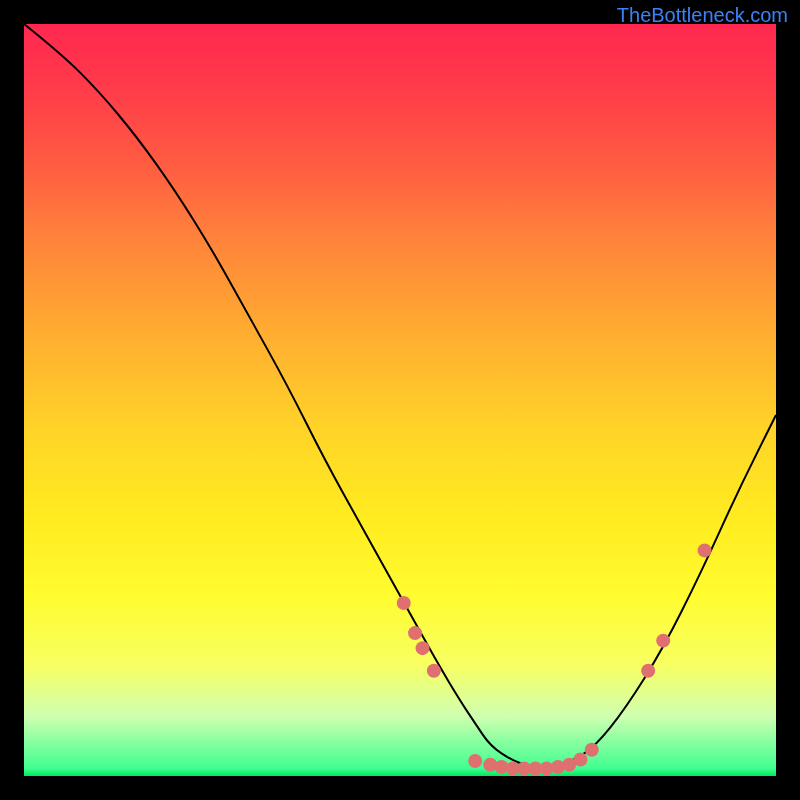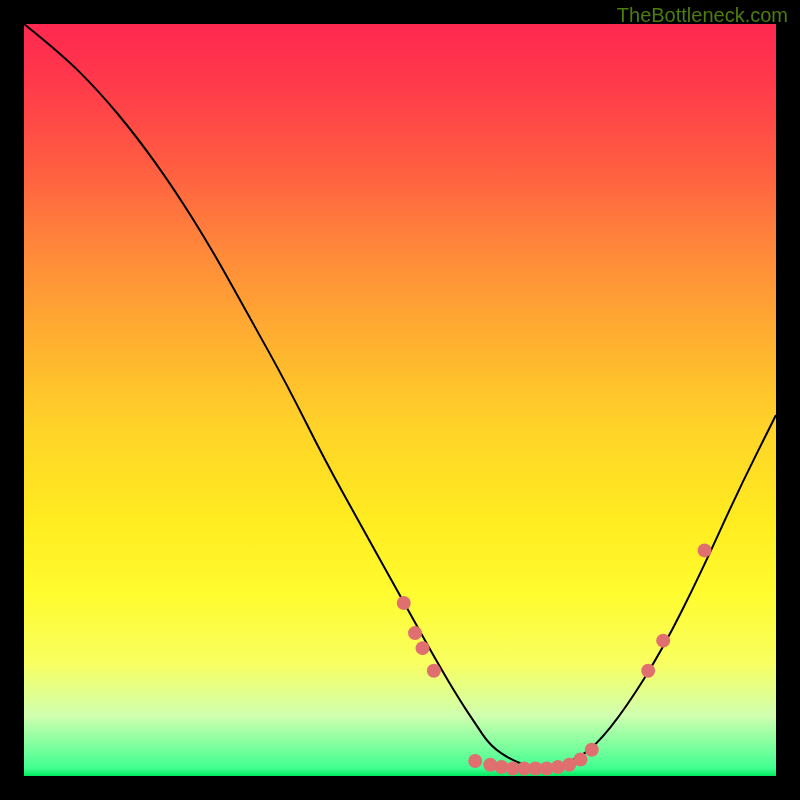--- a/index.html
+++ b/index.html
@@ -8,21 +8,21 @@
     height: 800px;
     background: #000;
     position: relative;
     font-family: Arial, sans-serif;
     overflow: hidden;
   }
   .watermark {
     position: absolute;
     top: 4px;
     right: 12px;
-    color: #4d7c0f;
+    color: #3b82f6;
     font-size: 20px;
     font-weight: 500;
     z-index: 10;
   }
   .plot-area {
     position: absolute;
     left: 24px;
     top: 24px;
     width: 752px;
     height: 752px;

